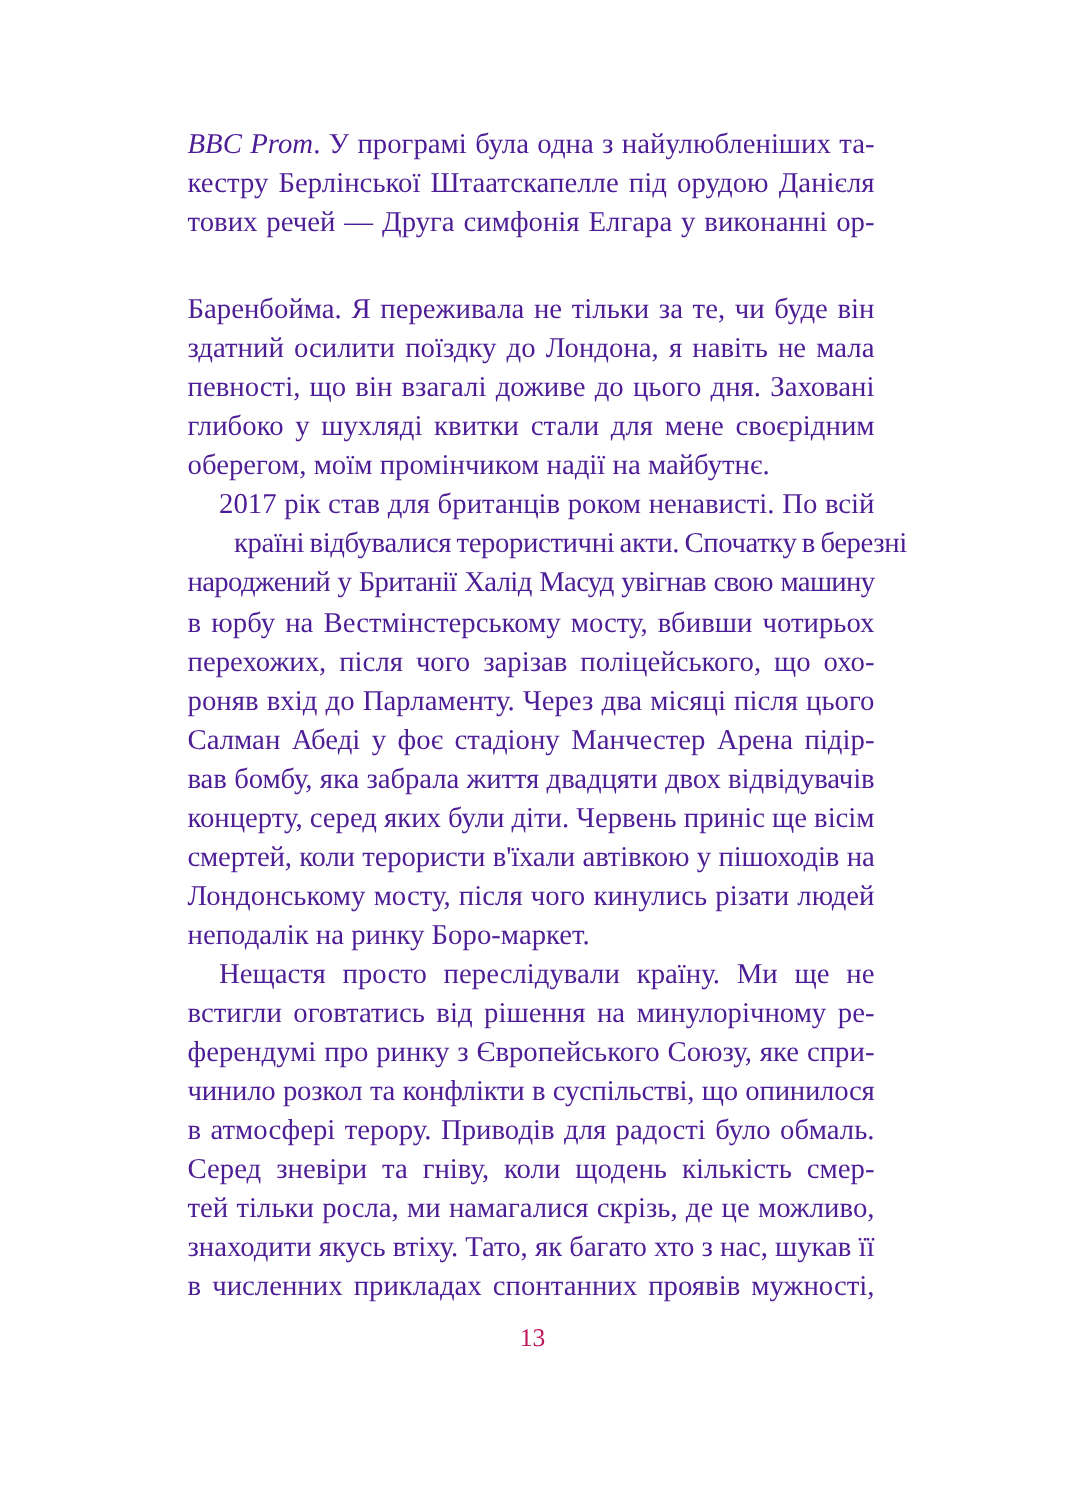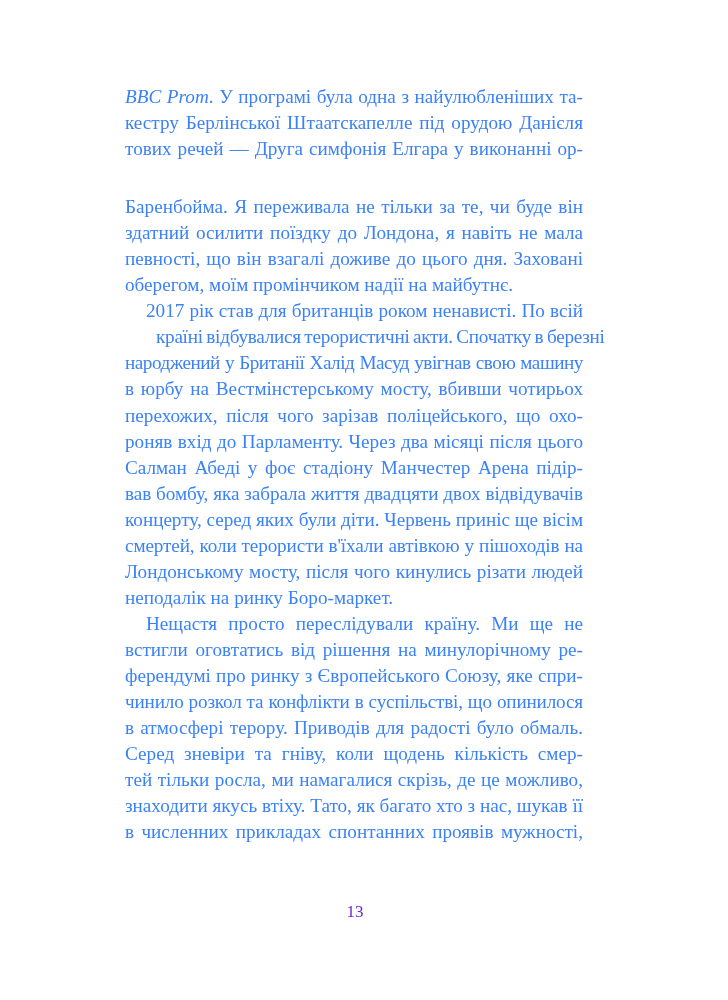--- a/index.html
+++ b/index.html
@@ -21,21 +21,21 @@
       height: 1000px;
       background: #ffffff;
     }
     .text-block {
       position: absolute;
       left: 125px;
       top: 84px;
       width: 458px;
       font-family: "Liberation Serif", "DejaVu Serif", serif;
       font-size: 19.2px;
-      color: #3b82f6;
+      color: #4c1d95;
       line-height: 26.05px;
     }
     .line {
       display: block;
       height: 26.05px;
       white-space: nowrap;
       text-align: justify;
       text-align-last: justify;
       overflow: visible;
     }
@@ -45,40 +45,41 @@
     .line.indent {
       padding-left: 21px;
     }
     .italic {
       font-style: italic;
     }
     .page-number {
       position: absolute;
       left: 0;
       width: 710px;
-      top: 902px;
+      top: 882px;
       text-align: center;
       font-family: "Liberation Serif", "DejaVu Serif", serif;
       font-size: 17px;
-      color: #6d28d9;
+      color: #be185d;
     }
   </style>
 </head>
 <body>
 
 <div class="page">
   <div class="text-block">
 
     <div>
       <span class="line" style="white-space: nowrap;"><span class="italic">BBC Prom</span><span>. У програмі була одна з найулюбленіших та-</span></span>
       <span class="line" style="white-space: nowrap;">кестру Берлінської Штаатскапелле під орудою Данієля</span>
       <span class="line" style="white-space: nowrap;">тових речей — Друга симфонія Елгара у виконанні ор-</span>
       <span class="line" style="white-space: nowrap; margin-top: 32px;">Баренбойма. Я переживала не тільки за те, чи буде він</span>
       <span class="line" style="white-space: nowrap;">здатний осилити поїздку до Лондона, я навіть не мала</span>
       <span class="line" style="white-space: nowrap;">певності, що він взагалі доживе до цього дня. Заховані</span>
+      <span class="line" style="white-space: nowrap;">глибоко у шухляді квитки стали для мене своєрідним</span>
       <span class="line last" style="white-space: nowrap;">оберегом, моїм промінчиком надії на майбутнє.</span>
     </div>
 
     <div>
       <span class="line indent" style="white-space: nowrap;">2017 рік став для британців роком ненависті. По всій</span>
       <span class="line" style="white-space: nowrap; letter-spacing: -0.0140725em; word-spacing: -0.05em; margin-left: 31px;">країні відбувалися терористичні акти. Спочатку в березні</span>
       <span class="line" style="white-space: nowrap; letter-spacing: -0.0238994em; word-spacing: -0.05em;">народжений у Британії Халід Масуд увігнав свою машину</span>
       <span class="line" style="white-space: nowrap;">в юрбу на Вестмінстерському мосту, вбивши чотирьох</span>
       <span class="line" style="white-space: nowrap;">перехожих, після чого зарізав поліцейського, що охо-</span>
       <span class="line" style="white-space: nowrap;">роняв вхід до Парламенту. Через два місяці після цього</span>

